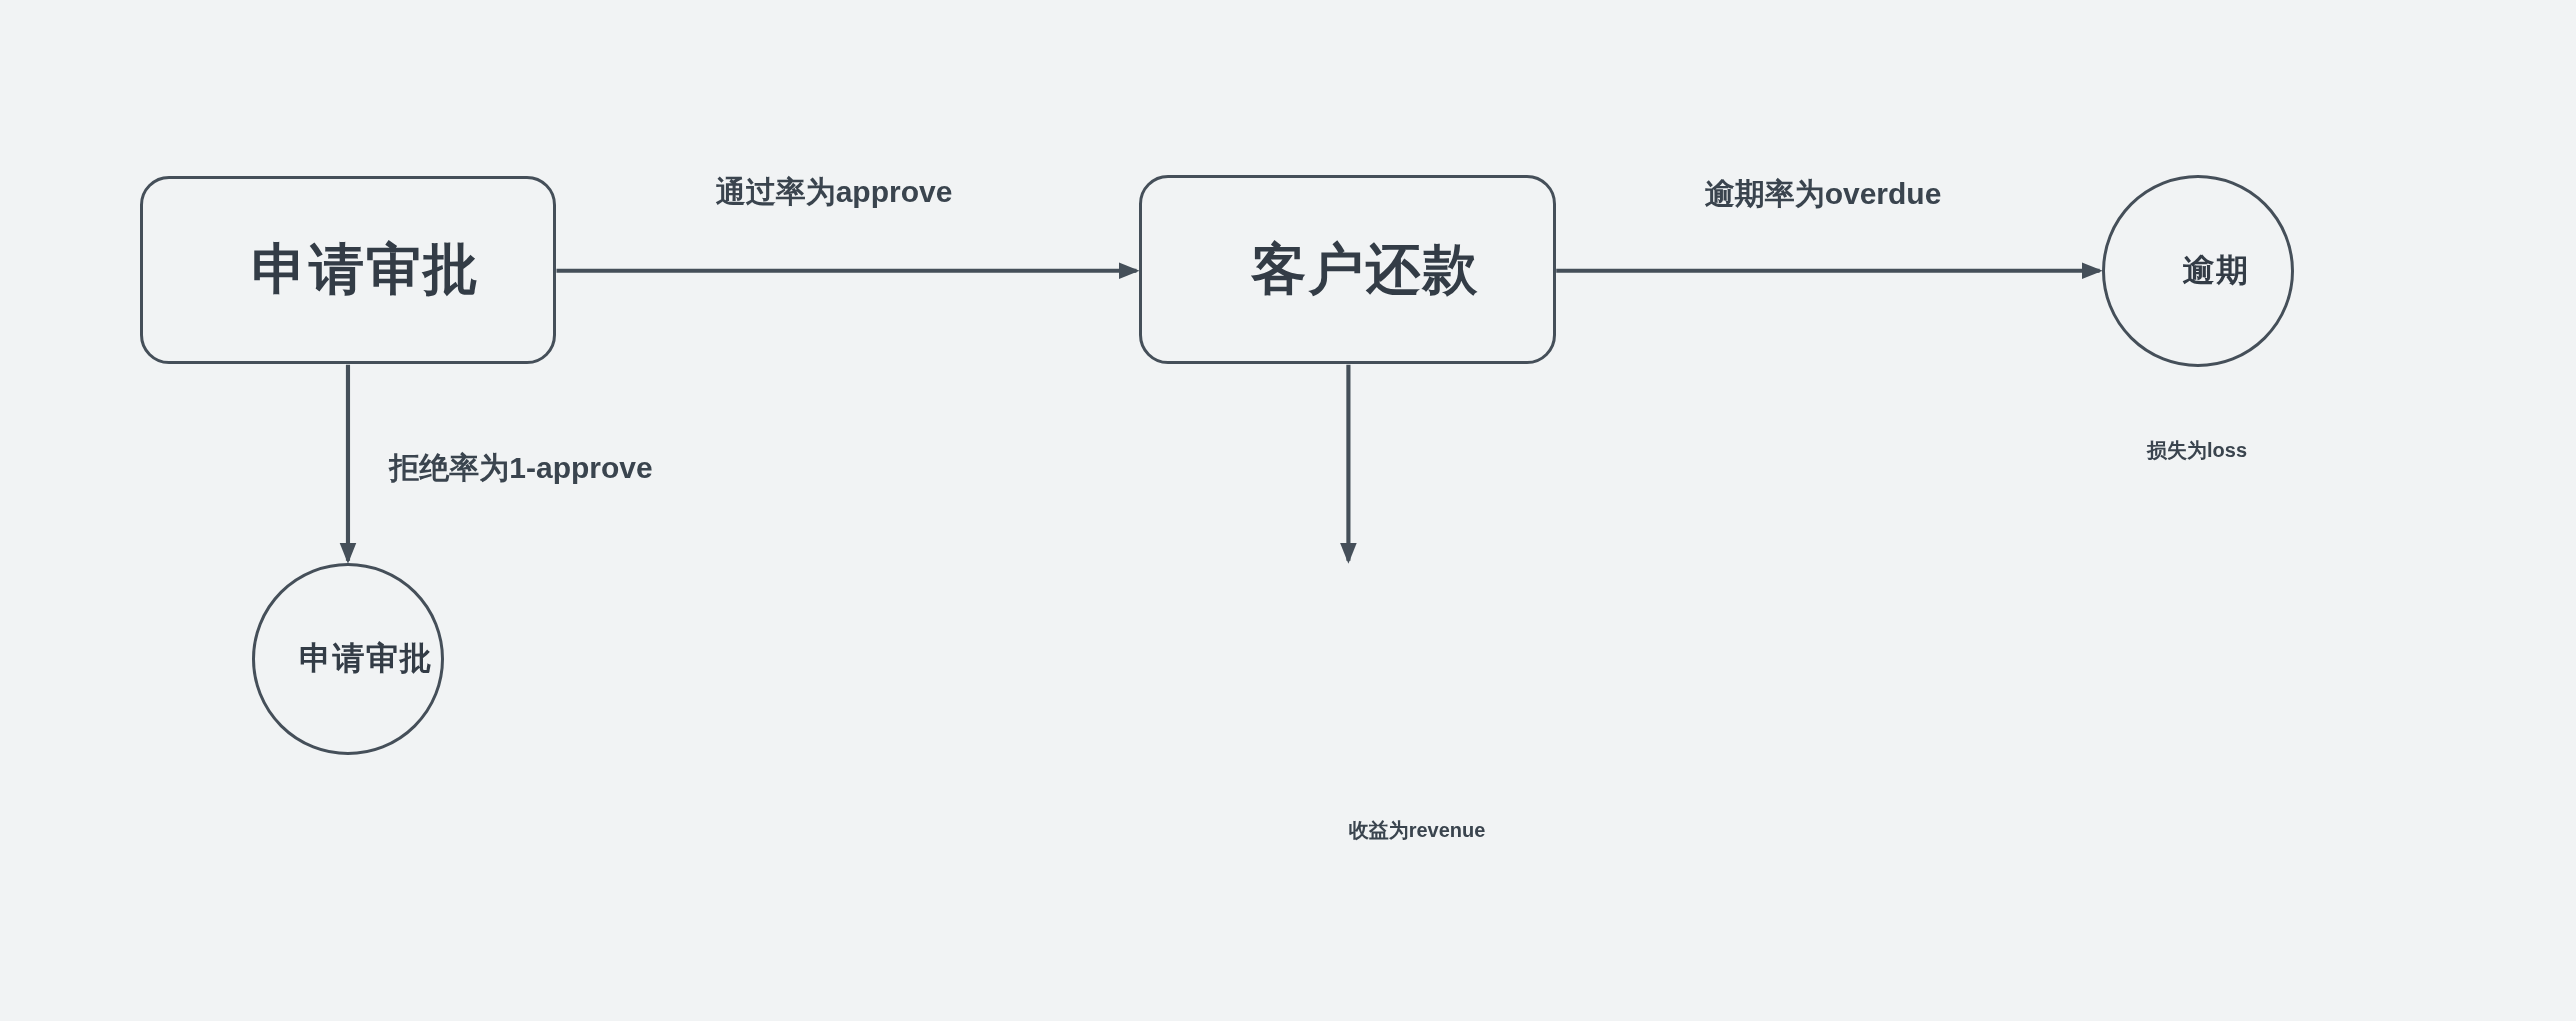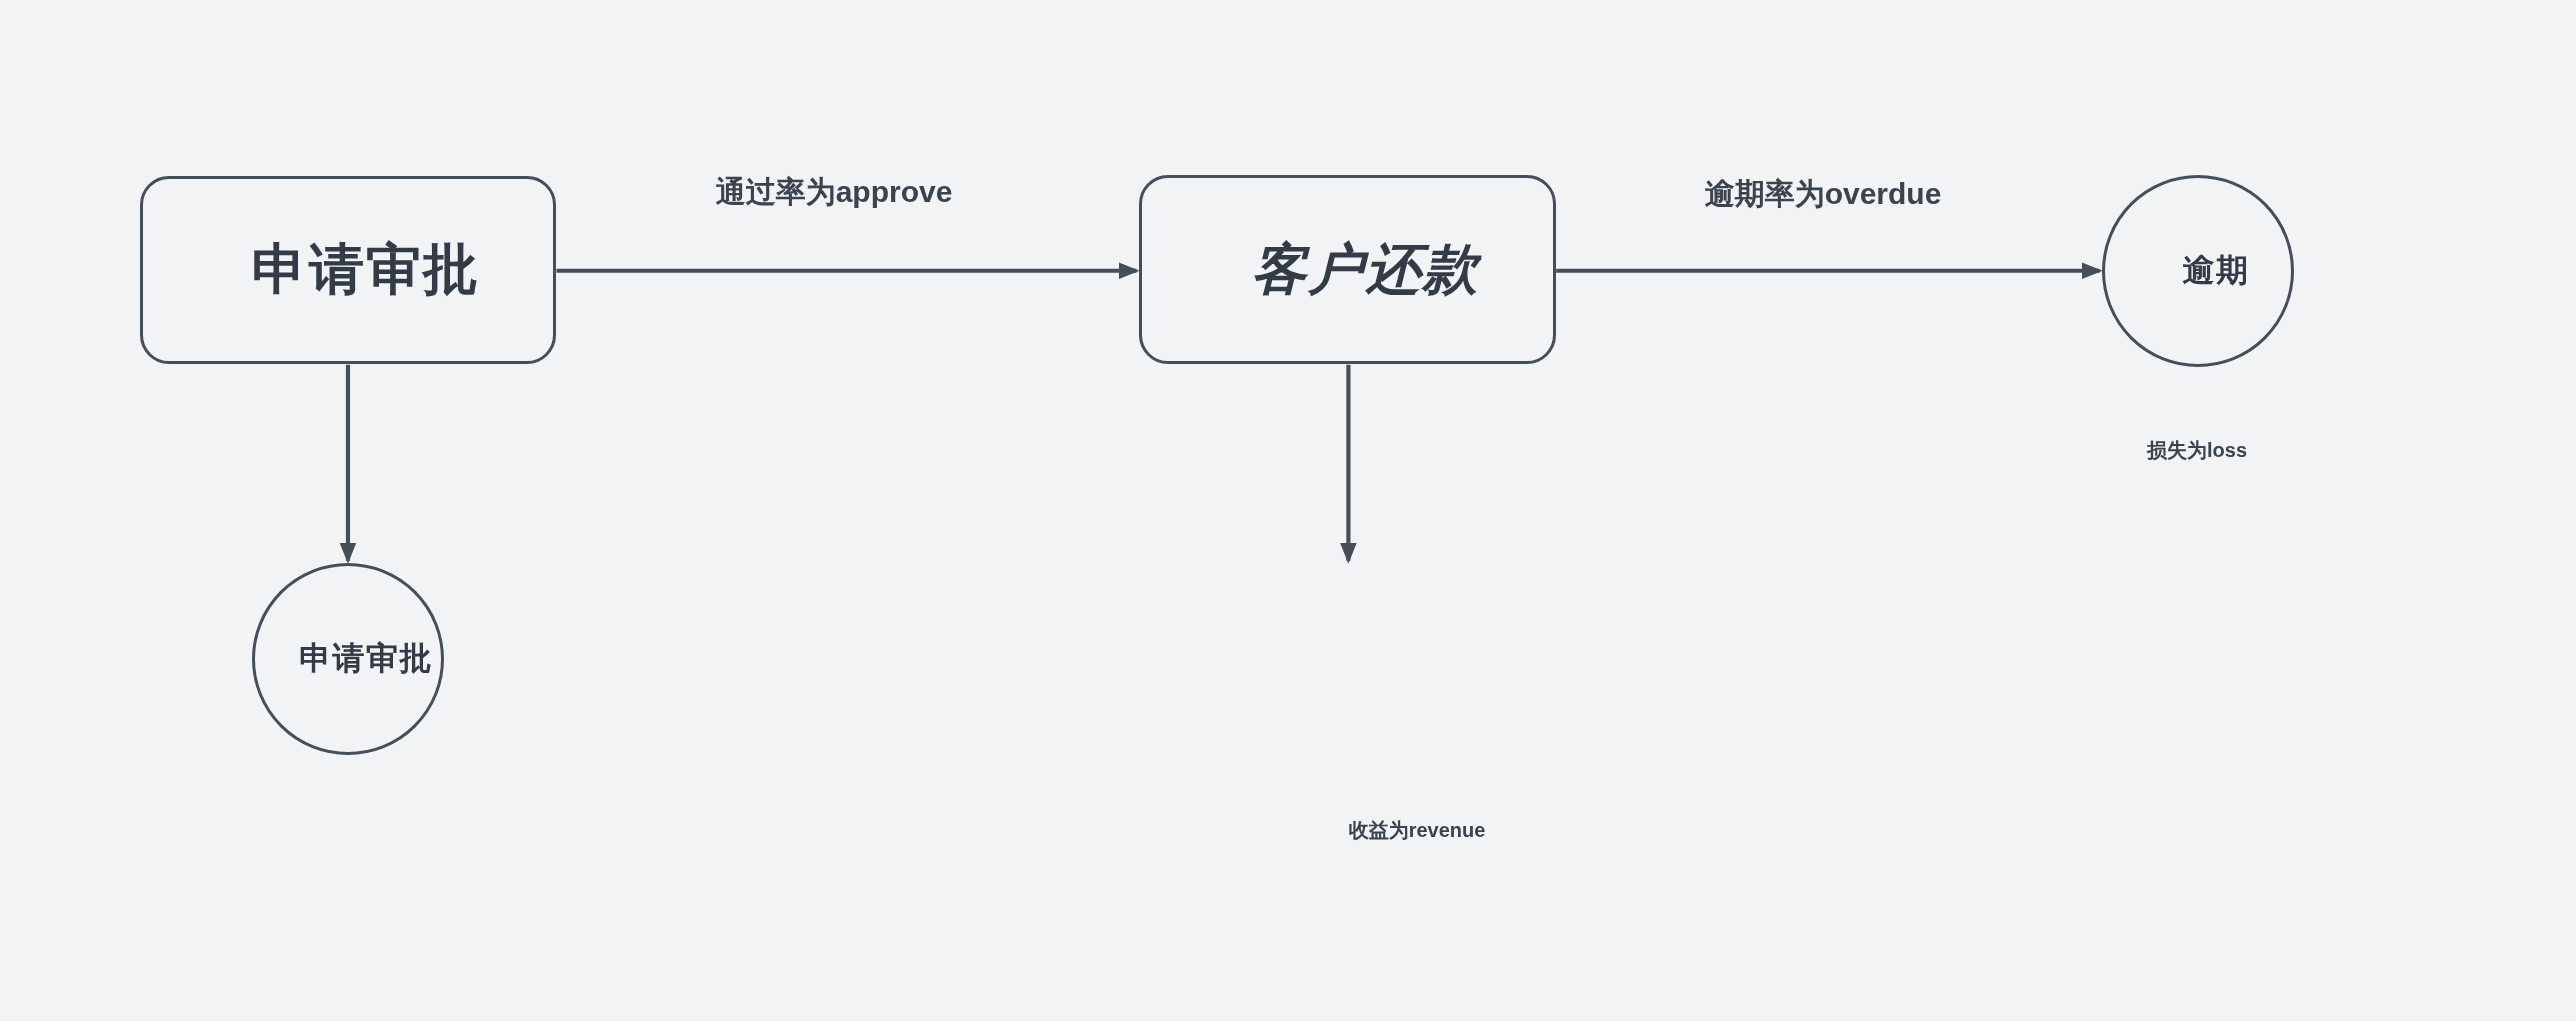--- a/index.html
+++ b/index.html
@@ -91,37 +91,38 @@
     <line class="edge" x1="806" y1="392" x2="1646" y2="392" marker-end="url(#arrowhead)"></line>
     <line class="edge" x1="2254" y1="392" x2="3041" y2="392" marker-end="url(#arrowhead)"></line>
     <line class="edge" x1="504" y1="528" x2="504" y2="812" marker-end="url(#arrowhead)"></line>
     <line class="edge" x1="1953" y1="528" x2="1953" y2="812" marker-end="url(#arrowhead)"></line>
   </svg>
 
   <div class="node rect" style="left:140px; top:176px; width:416px; height:188px;">
     <span class="node-label">申请审批</span>
   </div>
 
-  <div class="node rect" style="left:1139px; top:175px; width:417px; height:189px;font-style:italic;">
+  <div class="node rect" style="left:1139px; top:175px; width:417px; height:189px;">
     <span class="node-label">客户还款</span>
   </div>
 
   <div class="node circle" style="left:2102px; top:175px; width:192px; height:192px;">
     <span class="node-label">逾期</span>
   </div>
 
   <div class="node circle" style="left:252px; top:563px; width:192px; height:192px;">
     <span class="node-label">申请审批</span>
   </div>
 
 
   <div class="edge-label" style="left:834px; top:192px;">通过率为approve</div>
 
   <div class="edge-label" style="left:1823px; top:194px;">逾期率为overdue</div>
 
+  <div class="edge-label" style="left:521px; top:468px;">拒绝率为1-approve</div>
 
 
   <div class="annotation" style="left:2197px; top:450px;">损失为loss</div>
 
   <div class="annotation" style="left:1417px; top:830px;">收益为revenue</div>
 
 </div>
 
 
 </body></html>

